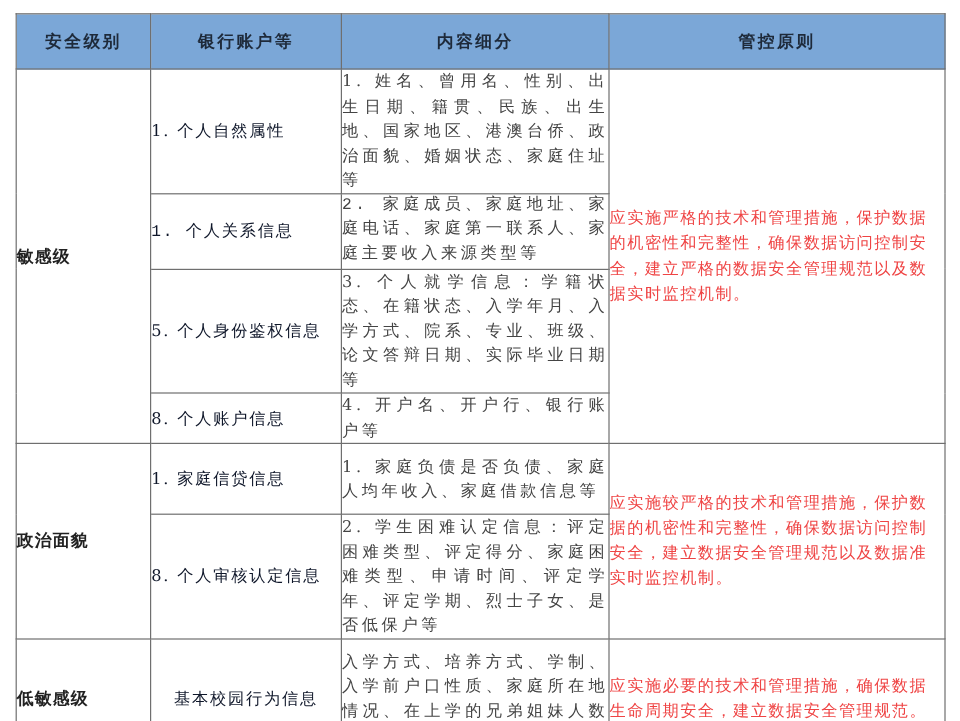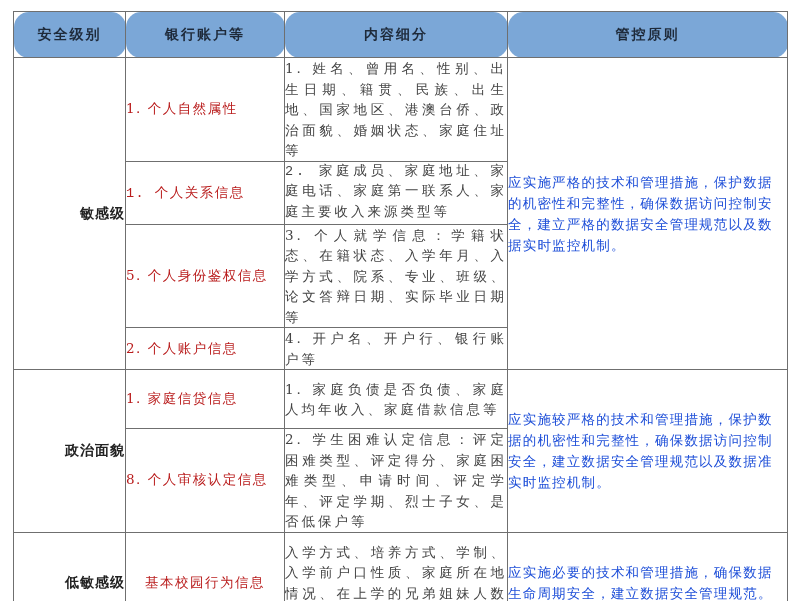--- a/index.html
+++ b/index.html
@@ -7,32 +7,32 @@
          font-family: "DejaVu Serif", "Liberation Serif", serif; color: #333; }
   table.grid {
     position: absolute; left: 13px; top: 11px;
     width: 775px; border-collapse: collapse; table-layout: fixed;
   }
   table.grid td, table.grid th {
     border: 1px solid #6f6f6f; padding: 0; vertical-align: middle;
   }
   table.grid th {
     background: #7ba7d7; height: 45px; font-size: 14px; font-weight: bold;
-    color: #1e2a3a; letter-spacing: 2px; text-align: center; border-radius: 15px;
+    color: #1e2a3a; letter-spacing: 2px; text-align: center;
   }
   .col-level { width: 112px; }
   .col-cat { width: 159px; }
   .col-detail { width: 223px; }
   .col-rule { width: auto; }
-  td.level { text-align: right; font-weight: bold; font-size: 14px; color: #222; letter-spacing: 1px; }
-  td.cat { font-size: 13.5px; padding-left: 3px; color: #b91c1c; letter-spacing: 1.5px; }
+  td.level { text-align: left; font-weight: bold; font-size: 14px; color: #222; letter-spacing: 1px; }
+  td.cat { font-size: 13.5px; padding-left: 3px; color: #0f172a; letter-spacing: 1.5px; }
   td.cat.center { text-align: center; padding-left: 0; }
   td.detail { font-size: 13.5px; line-height: 20.5px; padding: 1px 3px 1px 3px; color: #444;
               letter-spacing: 3px; text-align: justify; word-break: break-all; }
-  td.rule { font-size: 13.5px; line-height: 21px; padding: 0 4px 0 4px; color: #1d4ed8;
+  td.rule { font-size: 13.5px; line-height: 21px; padding: 0 4px 0 4px; color: #ef4444;
             letter-spacing: 1.2px; word-break: break-all; }
   tr.r1 td { height: 84px; }
   tr.r2 td { height: 62px; font-family: Liberation Mono, monospace; }
   tr.r3 td { height: 82px; }
   tr.r4 td { height: 39px; }
   tr.r5 td { height: 58px; }
   tr.r6 td { height: 99px; }
   tr.r7 td { height: 100px; }
 </style>
 </head>
@@ -63,21 +63,21 @@
     </tr>
     <tr class="r2">
       <td class="cat">1. 个人关系信息</td>
       <td class="detail">2. 家庭成员、家庭地址、家庭电话、家庭第一联系人、家庭主要收入来源类型等</td>
     </tr>
     <tr class="r3">
       <td class="cat">5. 个人身份鉴权信息</td>
       <td class="detail">3. 个人就学信息：学籍状态、在籍状态、入学年月、入学方式、院系、专业、班级、论文答辩日期、实际毕业日期等</td>
     </tr>
     <tr class="r4">
-      <td class="cat">2. 个人账户信息</td>
+      <td class="cat">8. 个人账户信息</td>
       <td class="detail">4. 开户名、开户行、银行账户等</td>
     </tr>
 
     <tr class="r5">
       <td class="level" rowspan="2">政治面貌</td>
       <td class="cat">1. 家庭信贷信息</td>
       <td class="detail">1. 家庭负债是否负债、家庭人均年收入、家庭借款信息等</td>
       <td class="rule" rowspan="2">应实施较严格的技术和管理措施，保护数据的机密性和完整性，确保数据访问控制安全，建立数据安全管理规范以及数据准实时监控机制。</td>
     </tr>
     <tr class="r6">

